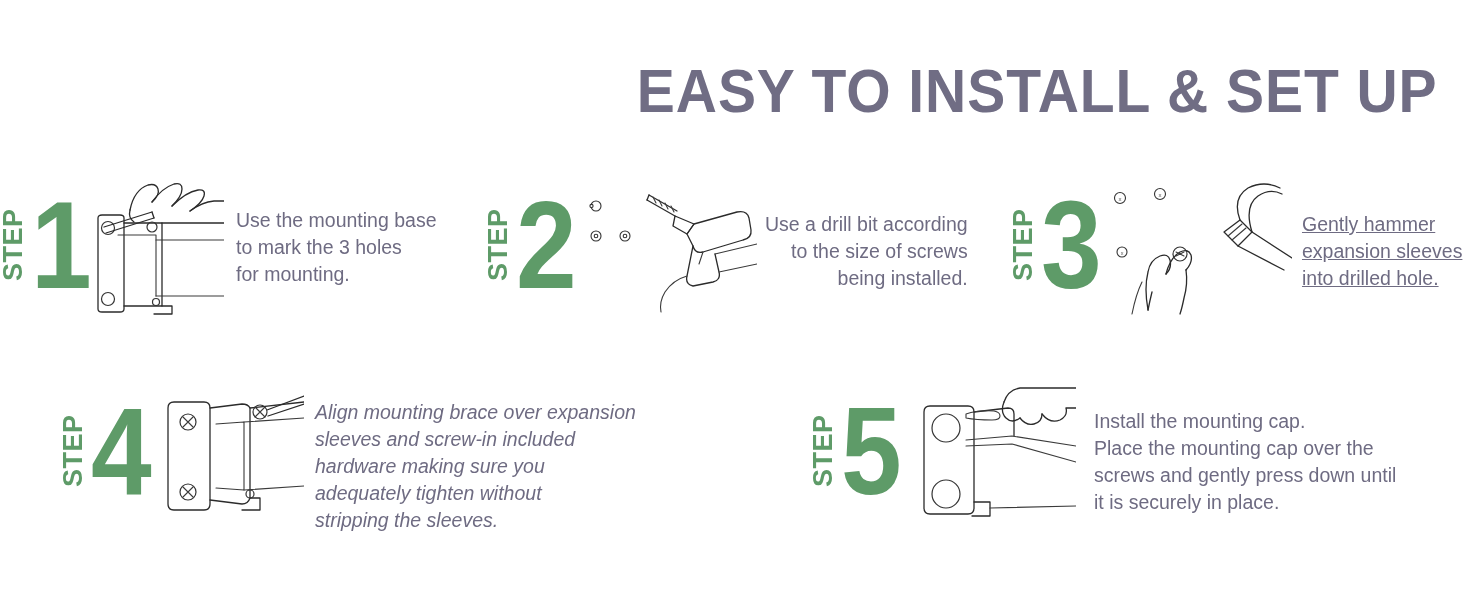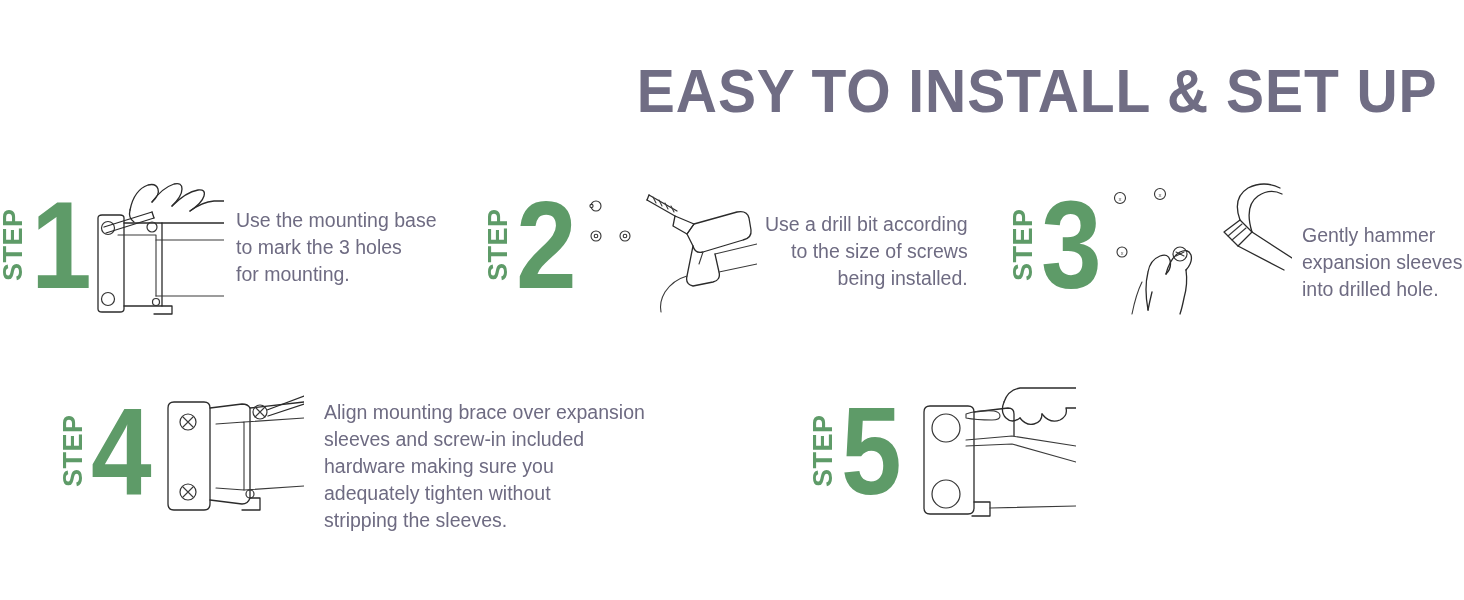--- a/index.html
+++ b/index.html
@@ -105,25 +105,25 @@
   .s1 .step-text { margin-left: 12px; margin-top: 27px; }
 
   .s2 { width: 520px; margin-left: 0px; }
   .s2 .step-mark { margin-left: 5px; }
   .s2 .art { margin-left: 6px; }
   .s2 .step-text { margin-left: 8px; margin-top: 31px; text-align: right; }
 
   .s3 { width: 460px; }
   .s3 .step-mark { margin-left: 10px; }
   .s3 .art { margin-left: 6px; }
-  .s3 .step-text { margin-left: 10px; margin-top: 42px; }
+  .s3 .step-text { margin-left: 10px; margin-top: 31px; text-decoration: underline; }
 
   .s4 { width: 720px; }
   .s4 .art { margin-left: 8px; }
-  .s4 .step-text { margin-left: 20px; margin-top: 13px; }
+  .s4 .step-text { margin-left: 11px; margin-top: 13px; font-style: italic; }
 
   .s5 { width: 680px; margin-left: 0px; }
   .s5 .step-mark { margin-left: 30px; }
   .s5 .art { margin-left: 10px; }
   .s5 .step-text { margin-left: 18px; margin-top: 22px; }
 
   svg { display: block; }
   .ln { fill: none; stroke: #2b2b2b; stroke-width: 1.3; stroke-linecap: round; stroke-linejoin: round; }
   .ln-thin { fill: none; stroke: #3a3a3a; stroke-width: 1.1; stroke-linecap: round; stroke-linejoin: round; }
   .hole { fill: none; stroke: #333; stroke-width: 1.2; }
@@ -309,14 +309,18 @@
         <path class="ln-thin" d="M74 122 L160 120"></path>
 
         <path class="ln-thin" d="M50 28 Q62 24 78 25 Q84 26 84 30 Q84 34 76 34 Q60 34 50 32 Z"></path>
 
         <path class="ln" d="M88 16 Q92 4 104 2 L160 2"></path>
         <path class="ln" d="M88 16 Q84 26 90 32 Q96 38 104 32"></path>
         <path class="ln" d="M104 32 Q110 40 118 38 Q126 36 126 28"></path>
         <path class="ln" d="M126 28 Q134 38 144 34 Q152 30 150 22 L160 22"></path>
       </svg>
     </div>
+    <div class="step-text">Install the mounting cap.
+Place the mounting cap over the
+screws and gently press down until
+it is securely in place.</div>
   </div>
 </div>
 
 </body></html>

